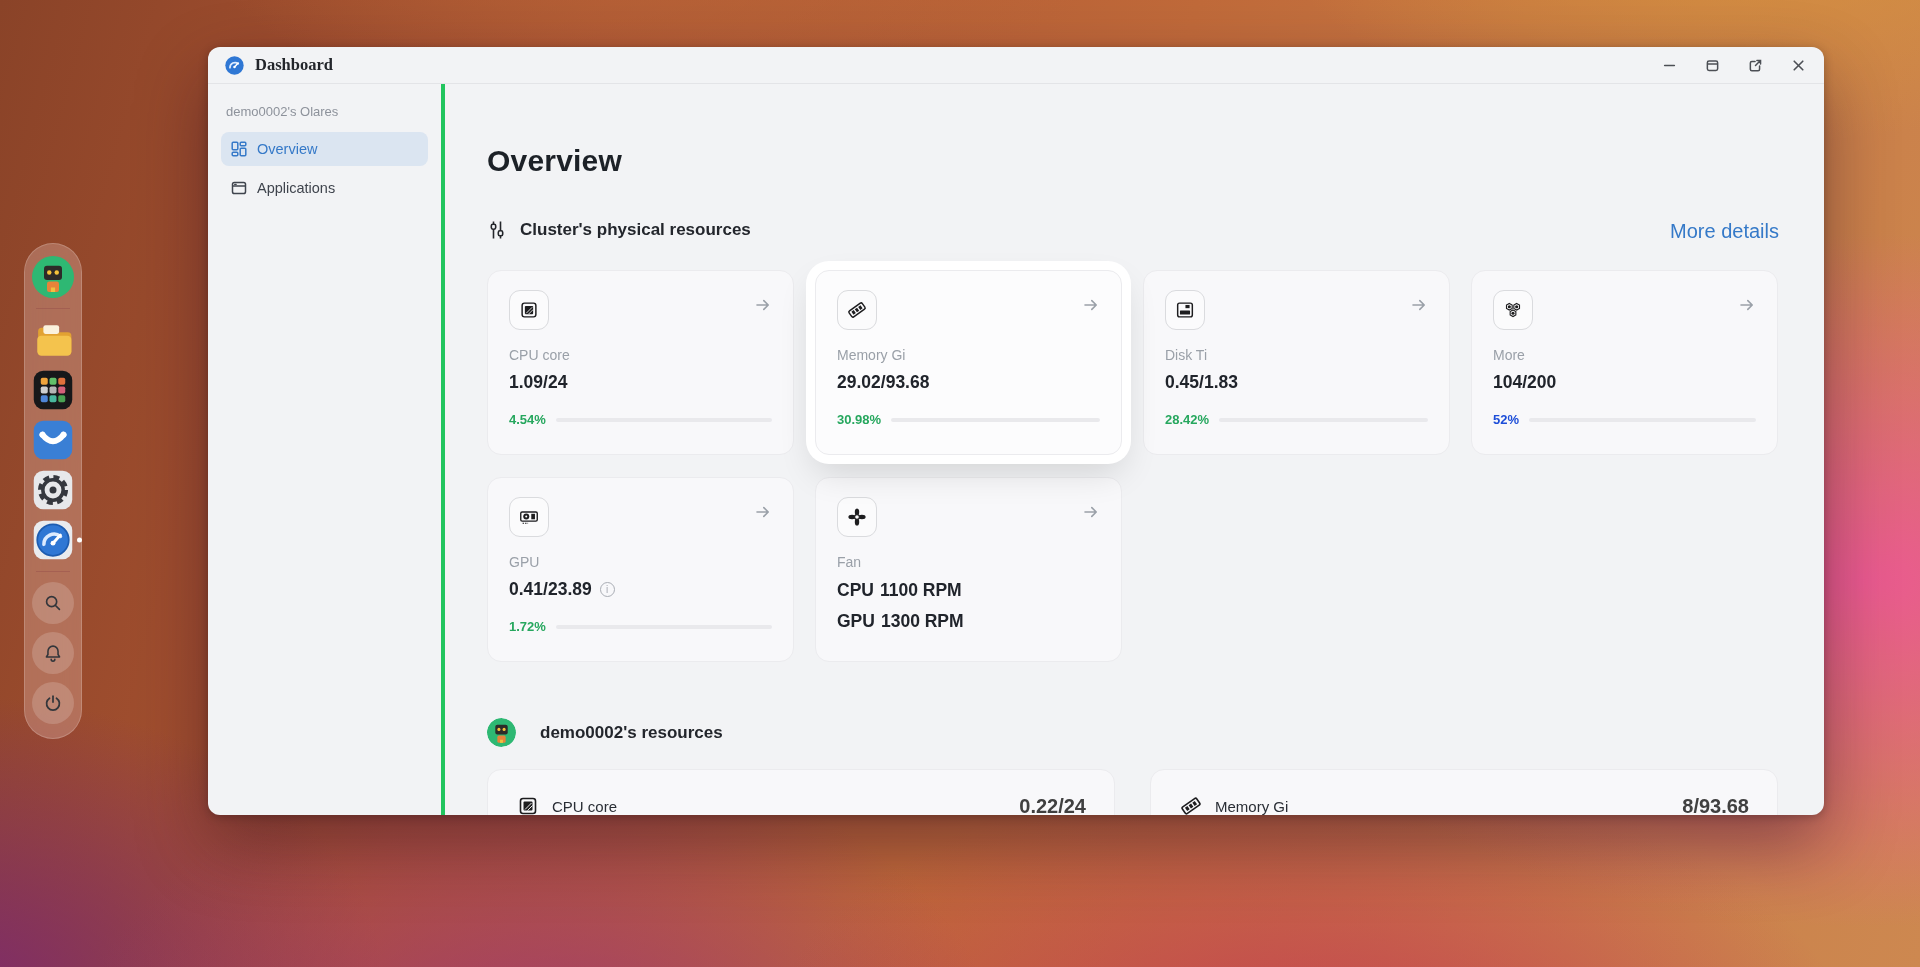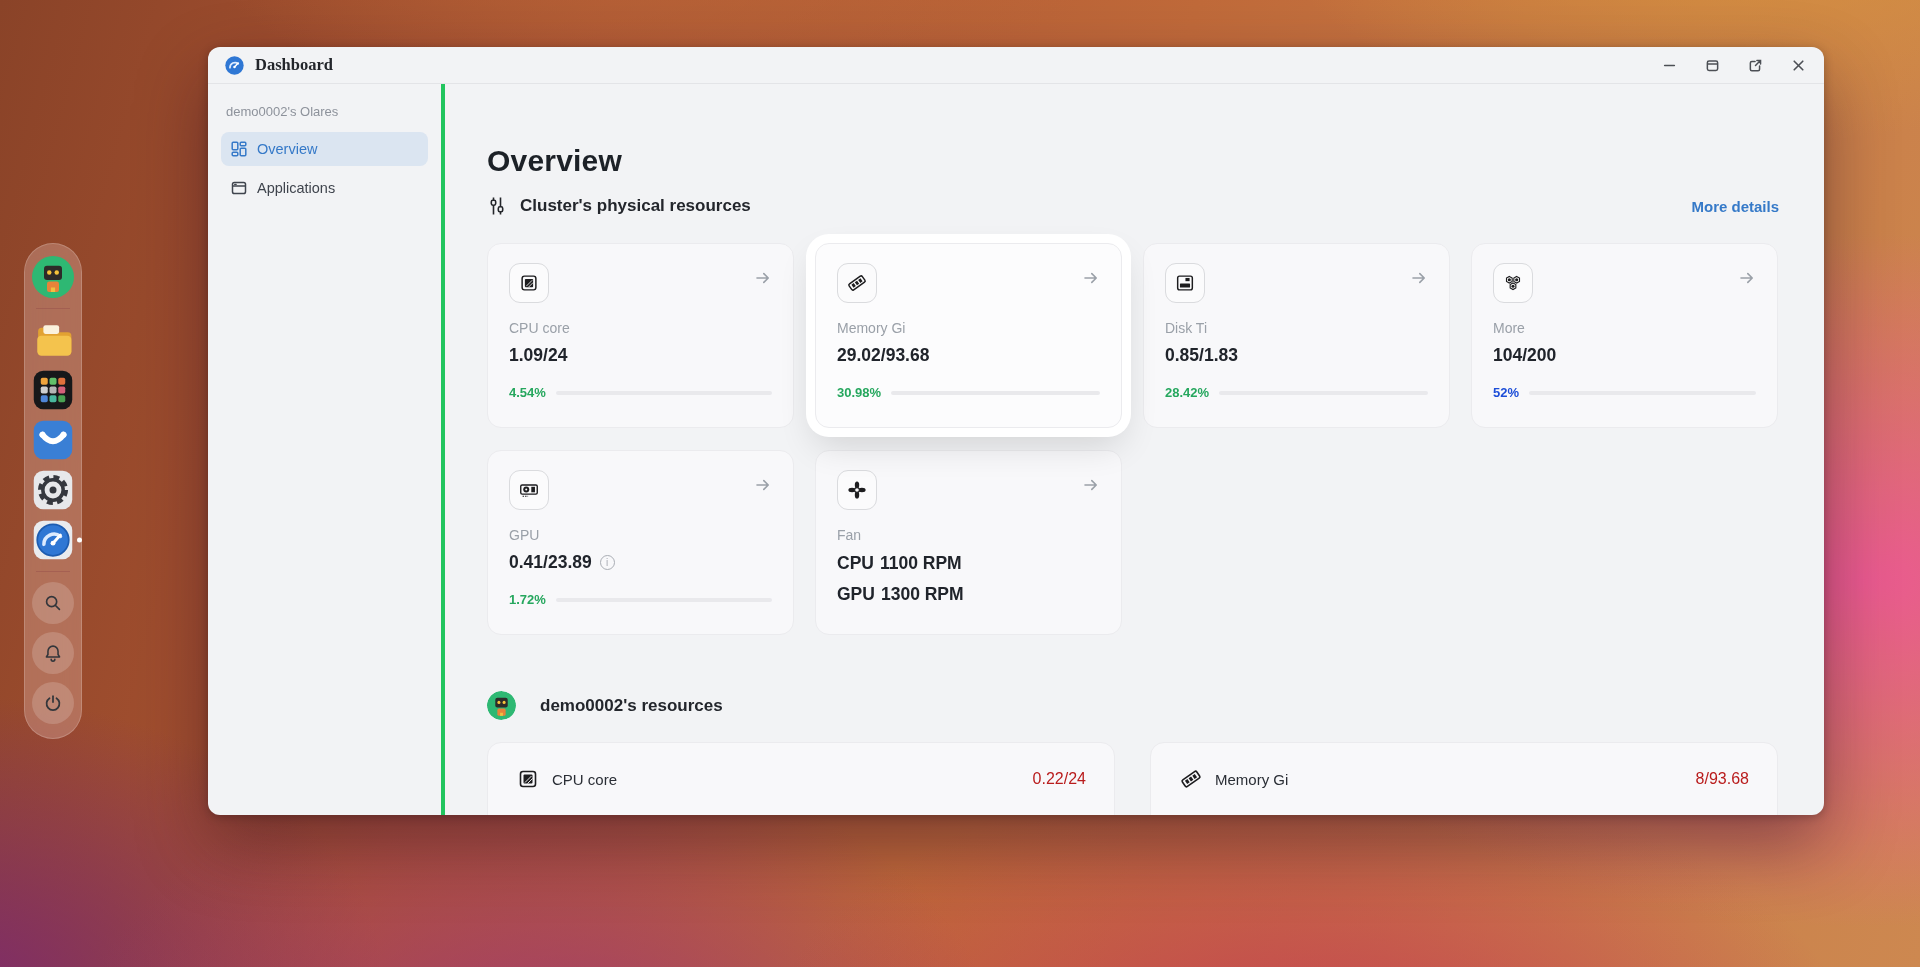--- a/index.html
+++ b/index.html
@@ -31,23 +31,23 @@
   
   .sidebar { flex:0 0 237px; border-right:4px solid #22c55e; padding:12px 13px; }
   .ws-label { font-size:13px; color:#8d929b; margin:8px 5px 13px; }
   .side-item { height:34px; border-radius:8px; display:flex; align-items:center; gap:10px;
     padding:0 10px; font-size:14.5px; color:#3f444d; margin-bottom:5px; cursor:pointer; }
   .side-item.active { background:#dbe5f1; color:#3579c8; }
 
   
   .main { flex:1; padding:0 45px 0 42px; overflow:hidden; }
   .page-title { font-size:30px; font-weight:700; color:#1c2127; margin-top:60px; letter-spacing:.2px; }
-  .sec-head { display:flex; align-items:center; margin-top:18px; }
+  .sec-head { display:flex; align-items:flex-start; margin-top:42px; }
   .sec-title { font-size:17px; font-weight:700; color:#23262c; margin-left:13px; }
-  .more-link { margin-left:auto; color:#3579c8; font-size:15px; font-weight:700; cursor:pointer; text-decoration:none; }
+  .more-link { margin-left:auto; color:#3579c8; font-size:20px; font-weight:400; cursor:pointer; text-decoration:none; }
 
   .cards { display:flex; flex-wrap:wrap; gap:22px 21px; margin-top:27px; width:1292px; }
   .card { width:307px; height:185px; background:#f8f8fa; border:1px solid #ebebee; border-radius:14px;
     padding:19px 21px; position:relative; cursor:pointer; }
   .card.elevated { background:#fcfcfd; box-shadow:0 0 0 9px #ffffff, 0 16px 36px rgba(0,0,0,.14); z-index:2; }
   .icon-box { width:40px; height:40px; border:1px solid #dadbde; border-radius:11px; background:#fbfbfc;
     display:flex; align-items:center; justify-content:center; }
   .card-arrow { position:absolute; top:25px; right:21px; }
   .card-label { margin-top:17px; font-size:14px; color:#9aa0a8; }
   .card-value { margin-top:9px; font-size:17.5px; font-weight:700; color:#20242b; display:flex; align-items:center; gap:8px; }
@@ -63,21 +63,21 @@
   .fan-row { margin-top:10px; font-size:17.5px; font-weight:700; color:#20242b; display:flex; gap:6px; }
 
   .user-head { display:flex; align-items:center; gap:24px; margin-top:56px; }
   .user-title { font-size:17px; font-weight:700; color:#23262c; }
   .avatar { width:29px; height:29px; border-radius:50%; overflow:hidden; }
 
   .chart-row { display:flex; gap:35px; margin-top:22px; }
   .chart-card { width:628px; height:300px; background:#f8f8fa; border:1px solid #ebebee; border-radius:14px; padding:24px 28px; }
   .chart-head { display:flex; align-items:center; gap:12px; }
   .chart-label { font-size:15px; color:#2a2e35; font-weight:500; }
-  .chart-value { margin-left:auto; font-size:16px; font-weight:400; color:#b91c1c; }
+  .chart-value { margin-left:auto; font-size:20px; font-weight:700; color:#404040; }
   .chart-box { position:relative; margin-top:30px; height:170px; }
   .ticks { position:absolute; left:2px; top:0; width:34px; height:150px; }
   .tick { position:absolute; font-size:11.5px; color:#b4b7bd; transform:translateY(-50%); }
   .plot { position:absolute; left:42px; right:4px; top:0; height:150px; }
   .plot svg { display:block; width:100%; height:100%; }
 
   
   .dock { position:absolute; left:24px; top:243px; width:58px; border-radius:29px;
     background:rgba(255,226,220,.26); backdrop-filter:blur(10px);
     box-shadow:inset 0 0 0 1px rgba(255,255,255,.18); padding:9px 0 11px;
@@ -310,21 +310,21 @@
               <rect x="12.5" y="6.5" width="4.5" height="3.5" fill="#1d1d1f"></rect>
               <rect x="6.5" y="12.5" width="11" height="4.5" rx=".6" fill="#1d1d1f"></rect>
             </svg>
           </span>
           <span class="card-arrow">
             <svg viewBox="0 0 18 18" width="18" height="18">
                 <path d="M3 9h11M9.8 4.6 14.2 9l-4.4 4.4" fill="none" stroke="#9aa0a8" stroke-width="1.6" stroke-linecap="round" stroke-linejoin="round"></path>
               </svg>
           </span>
           <div class="card-label">Disk Ti</div>
-          <div class="card-value">0.85/1.83</div>
+          <div class="card-value">0.45/1.83</div>
           <div class="prog-row">
             <span class="prog-pct" style="color: rgb(38, 167, 94);">28.42%</span>
             <span class="track"><span class="fill" style="width: 28.42%; background: rgb(38, 167, 94);"></span></span>
           </div>
         </div>
 
         <div class="card">
           <span class="icon-box">
             <svg viewBox="0 0 24 24" width="22" height="22">
               <g fill="none" stroke="#1d1d1f" stroke-width="1.2">

